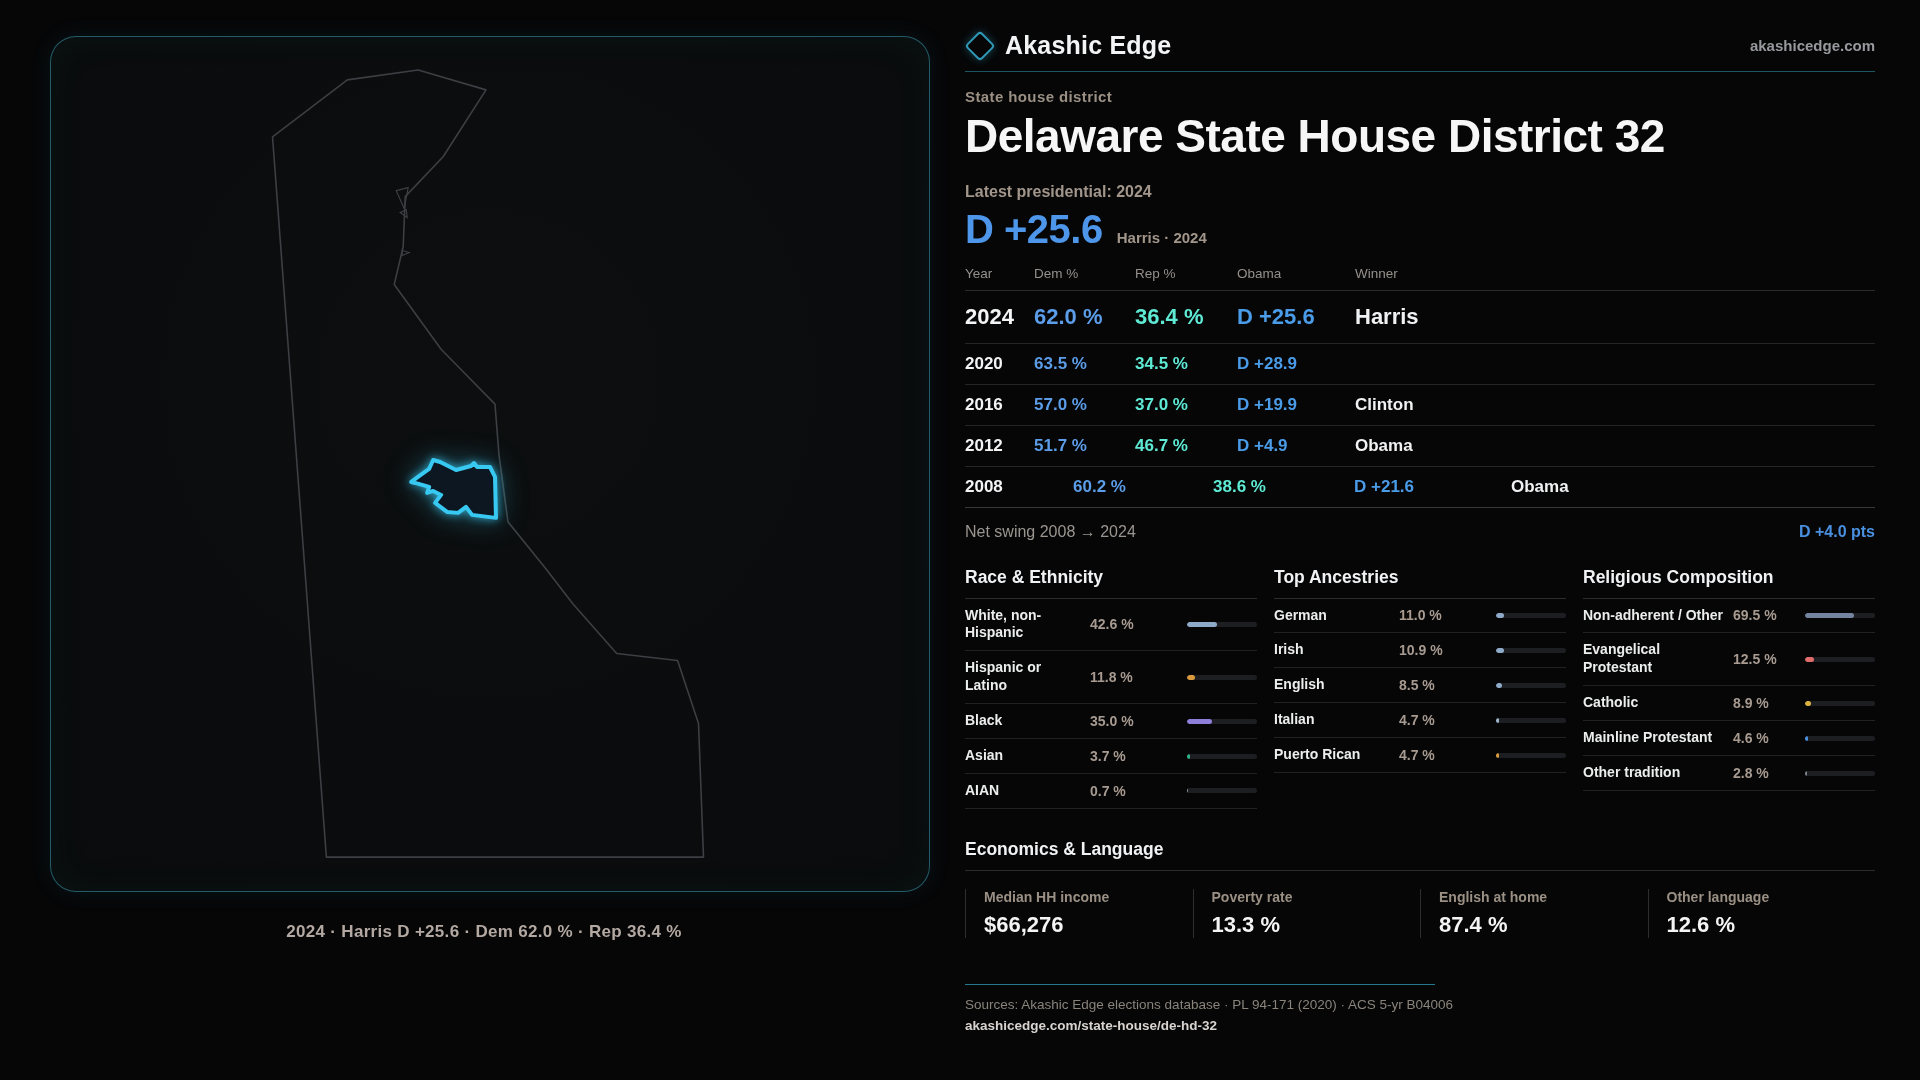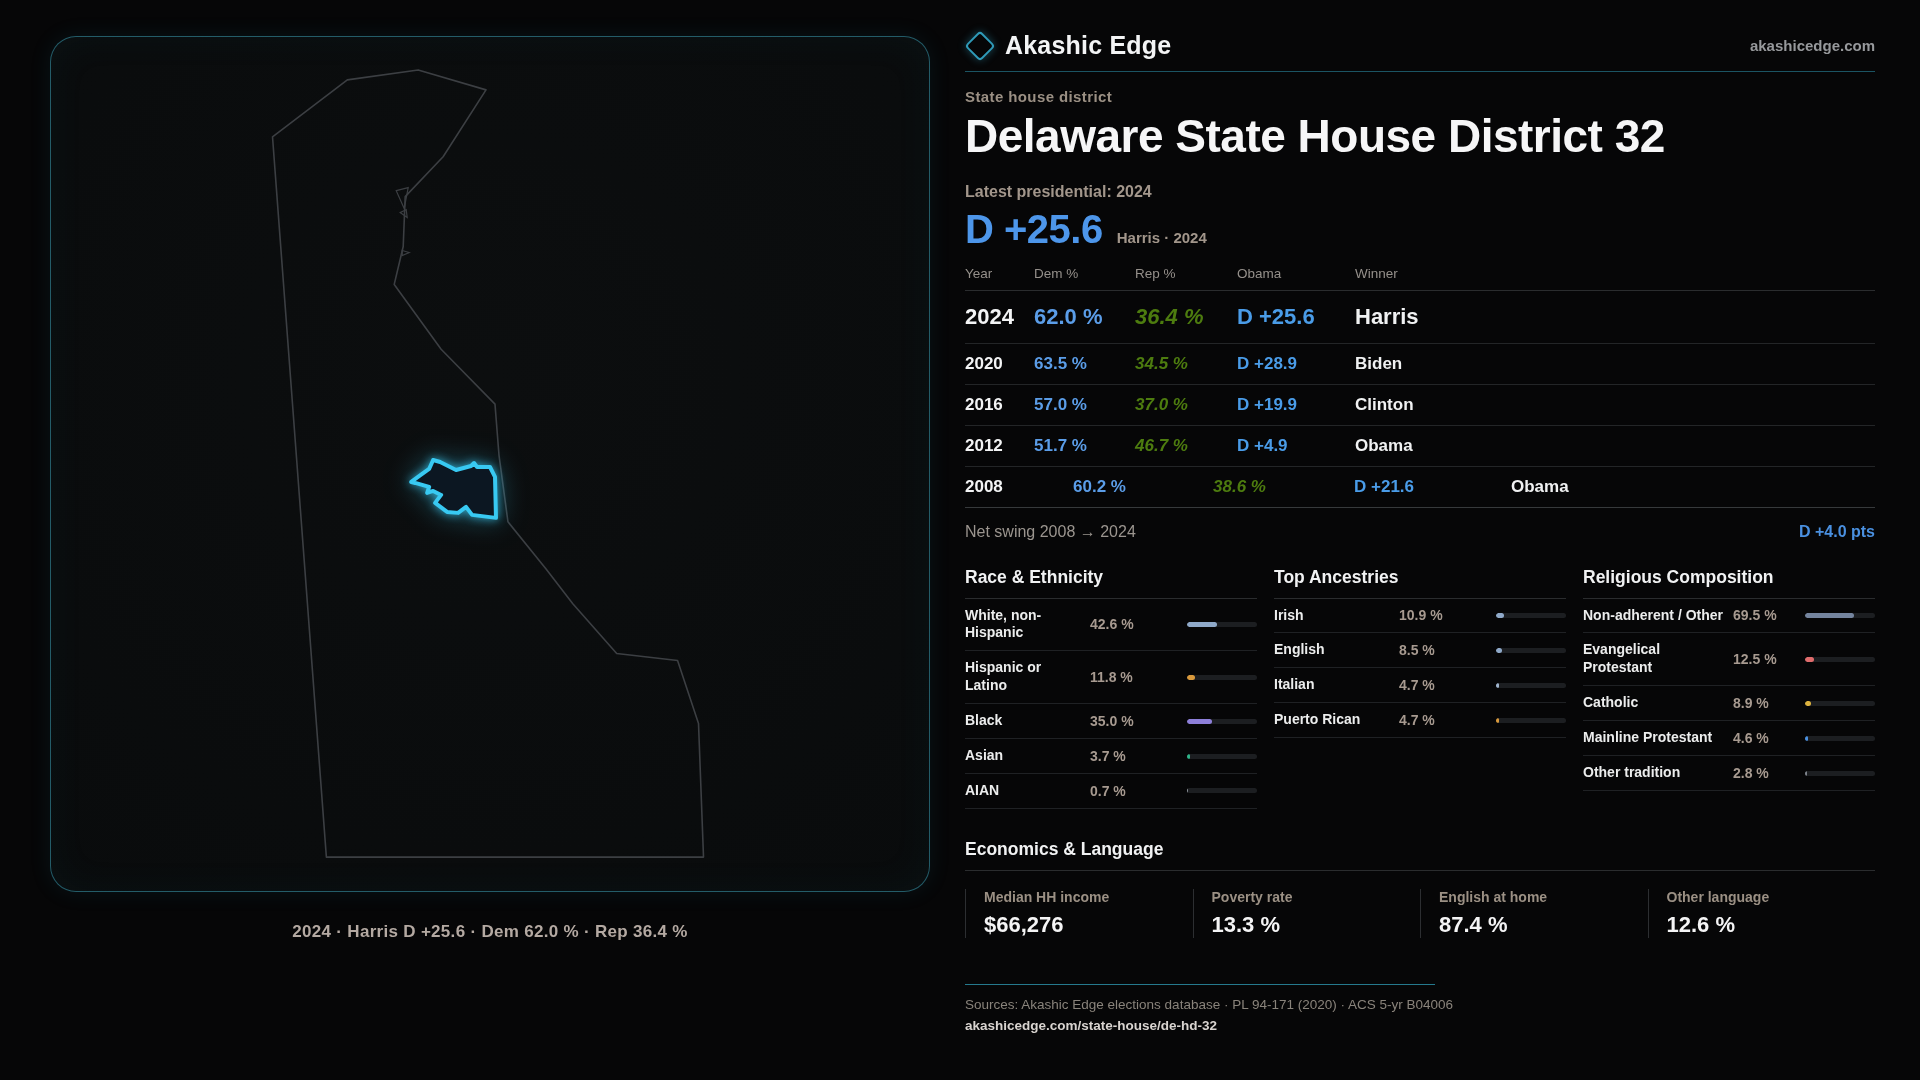--- a/index.html
+++ b/index.html
@@ -10,21 +10,21 @@
   
   .map-panel { position:absolute; left:50px; top:36px; width:880px; height:856px;
     border:1px solid rgba(62,172,196,.5); border-radius:26px;
     background:radial-gradient(120% 120% at 50% 40%, #0c0e0f 0%, #090b0c 70%, #07090a 100%);
     box-shadow:0 0 22px rgba(40,150,180,.10), inset 0 0 40px rgba(40,150,180,.05); }
   .map-panel svg { width:100%; height:100%; display:block; }
   .state-outline { fill:none; stroke:#3c3f43; stroke-width:1.6; stroke-linejoin:round; }
   .islet { fill:none; stroke:#3c3f43; stroke-width:1.2; }
   .district { fill:#0c1722; stroke:#38c9f2; stroke-width:4; stroke-linejoin:round;
     filter:drop-shadow(0 0 5px rgba(56,201,242,.75)) drop-shadow(0 0 14px rgba(56,201,242,.35)); }
-  .map-caption { position:absolute; left:50px; top:922px; width:880px; text-align:center;
+  .map-caption { position:absolute; left:44px; top:922px; width:880px; text-align:center;
     font-size:17px; font-weight:600; color:#b4a9a2; letter-spacing:.3px; }
 
   
   .right { position:absolute; left:965px; top:28px; width:910px; }
 
   .hdr { display:flex; align-items:center; height:44px; padding-bottom:8px;
     border-bottom:1px solid rgba(45,150,175,.55); }
   .diamond { width:22px; height:22px; border:2.5px solid #2f9ab8; border-radius:4px;
     transform:rotate(45deg); margin:0 14px 0 4px;
     box-shadow:0 0 8px rgba(47,154,184,.45); }
@@ -38,21 +38,21 @@
   .headline-margin { font-size:40px; font-weight:700; color:#4d96ea; letter-spacing:-.5px; }
   .headline-ctx { margin-left:14px; font-size:15px; font-weight:600; color:#a2968b; }
 
   .tbl-title { margin-top:18px; font-size:17px; font-weight:700; color:#f1f2f3; }
   .vt-row { display:grid; grid-template-columns:69px 101px 102px 118px 1fr; align-items:baseline; }
   .vt-head { margin-top:14px; padding-bottom:9px; border-bottom:1px solid #2a2c2e;
     font-size:13.5px; color:#95908b; }
   .vt-data { padding:10px 0; border-bottom:1px solid #232527; font-size:17px; font-weight:700; }
   .vt-data.featured { padding:13px 0; font-size:22px; border-bottom:1px solid #232527; }
   .vt-data:last-of-type { border-bottom:1px solid #36393b;gap:39px; }
-  .c-year { color:#f3f4f5; } .c-dem { color:#5b9de8; } .c-rep { color:#4d7c0f;font-style:italic; }
+  .c-year { color:#f3f4f5; } .c-dem { color:#5b9de8; } .c-rep { color:#5eead4; }
   .c-margin { color:#4a9ce8; } .c-winner { color:#f0f1f2; }
 
   .netswing { display:flex; padding-top:15px; font-size:16px;gap:30px; }
   .ns-label { color:#9b958f; }
   .ns-value { margin-left:auto; color:#4a90e0; font-weight:700; }
 
   .demo-grid { margin-top:26px; display:grid; grid-template-columns:292px 292px 292px; column-gap:17px; }
   .demo-col h3 { font-size:17.5px; font-weight:700; color:#f1f2f3; padding-bottom:10px; border-bottom:1px solid #2a2c2e; }
   .demo-row { display:flex; align-items:center; padding:8px 0; border-bottom:1px solid #1f2124; }
   .demo-label { font-size:14px; font-weight:600; line-height:1.28; color:#eceded; }
@@ -121,21 +121,20 @@
         <span class="c-dem">62.0 %</span>
         <span class="c-rep">36.4 %</span>
         <span class="c-margin">D +25.6</span>
         <span class="c-winner">Harris</span>
       </div>
       <div class="vt-row vt-data">
         <span class="c-year">2020</span>
         <span class="c-dem">63.5 %</span>
         <span class="c-rep">34.5 %</span>
         <span class="c-margin">D +28.9</span>
-        <span class="c-winner">Biden</span>
       </div>
       <div class="vt-row vt-data">
         <span class="c-year">2016</span>
         <span class="c-dem">57.0 %</span>
         <span class="c-rep">37.0 %</span>
         <span class="c-margin">D +19.9</span>
         <span class="c-winner">Clinton</span>
       </div>
       <div class="vt-row vt-data">
         <span class="c-year">2012</span>
@@ -193,20 +192,27 @@
           <span class="demo-label">AIAN</span>
           <span class="demo-value">0.7 %</span>
           <span class="demo-bar">
             <span class="demo-fill" style="width: 0.7%; background: rgb(138, 143, 150);"></span>
           </span>
         </div>
       </div>
       <div class="demo-col">
         <h3>Top Ancestries</h3>
         <div class="demo-row">
+          <span class="demo-label">German</span>
+          <span class="demo-value">11.0 %</span>
+          <span class="demo-bar">
+            <span class="demo-fill" style="width: 11%; background: rgb(143, 169, 201);"></span>
+          </span>
+        </div>
+        <div class="demo-row">
           <span class="demo-label">Irish</span>
           <span class="demo-value">10.9 %</span>
           <span class="demo-bar">
             <span class="demo-fill" style="width: 10.9%; background: rgb(143, 169, 201);"></span>
           </span>
         </div>
         <div class="demo-row">
           <span class="demo-label">English</span>
           <span class="demo-value">8.5 %</span>
           <span class="demo-bar">

